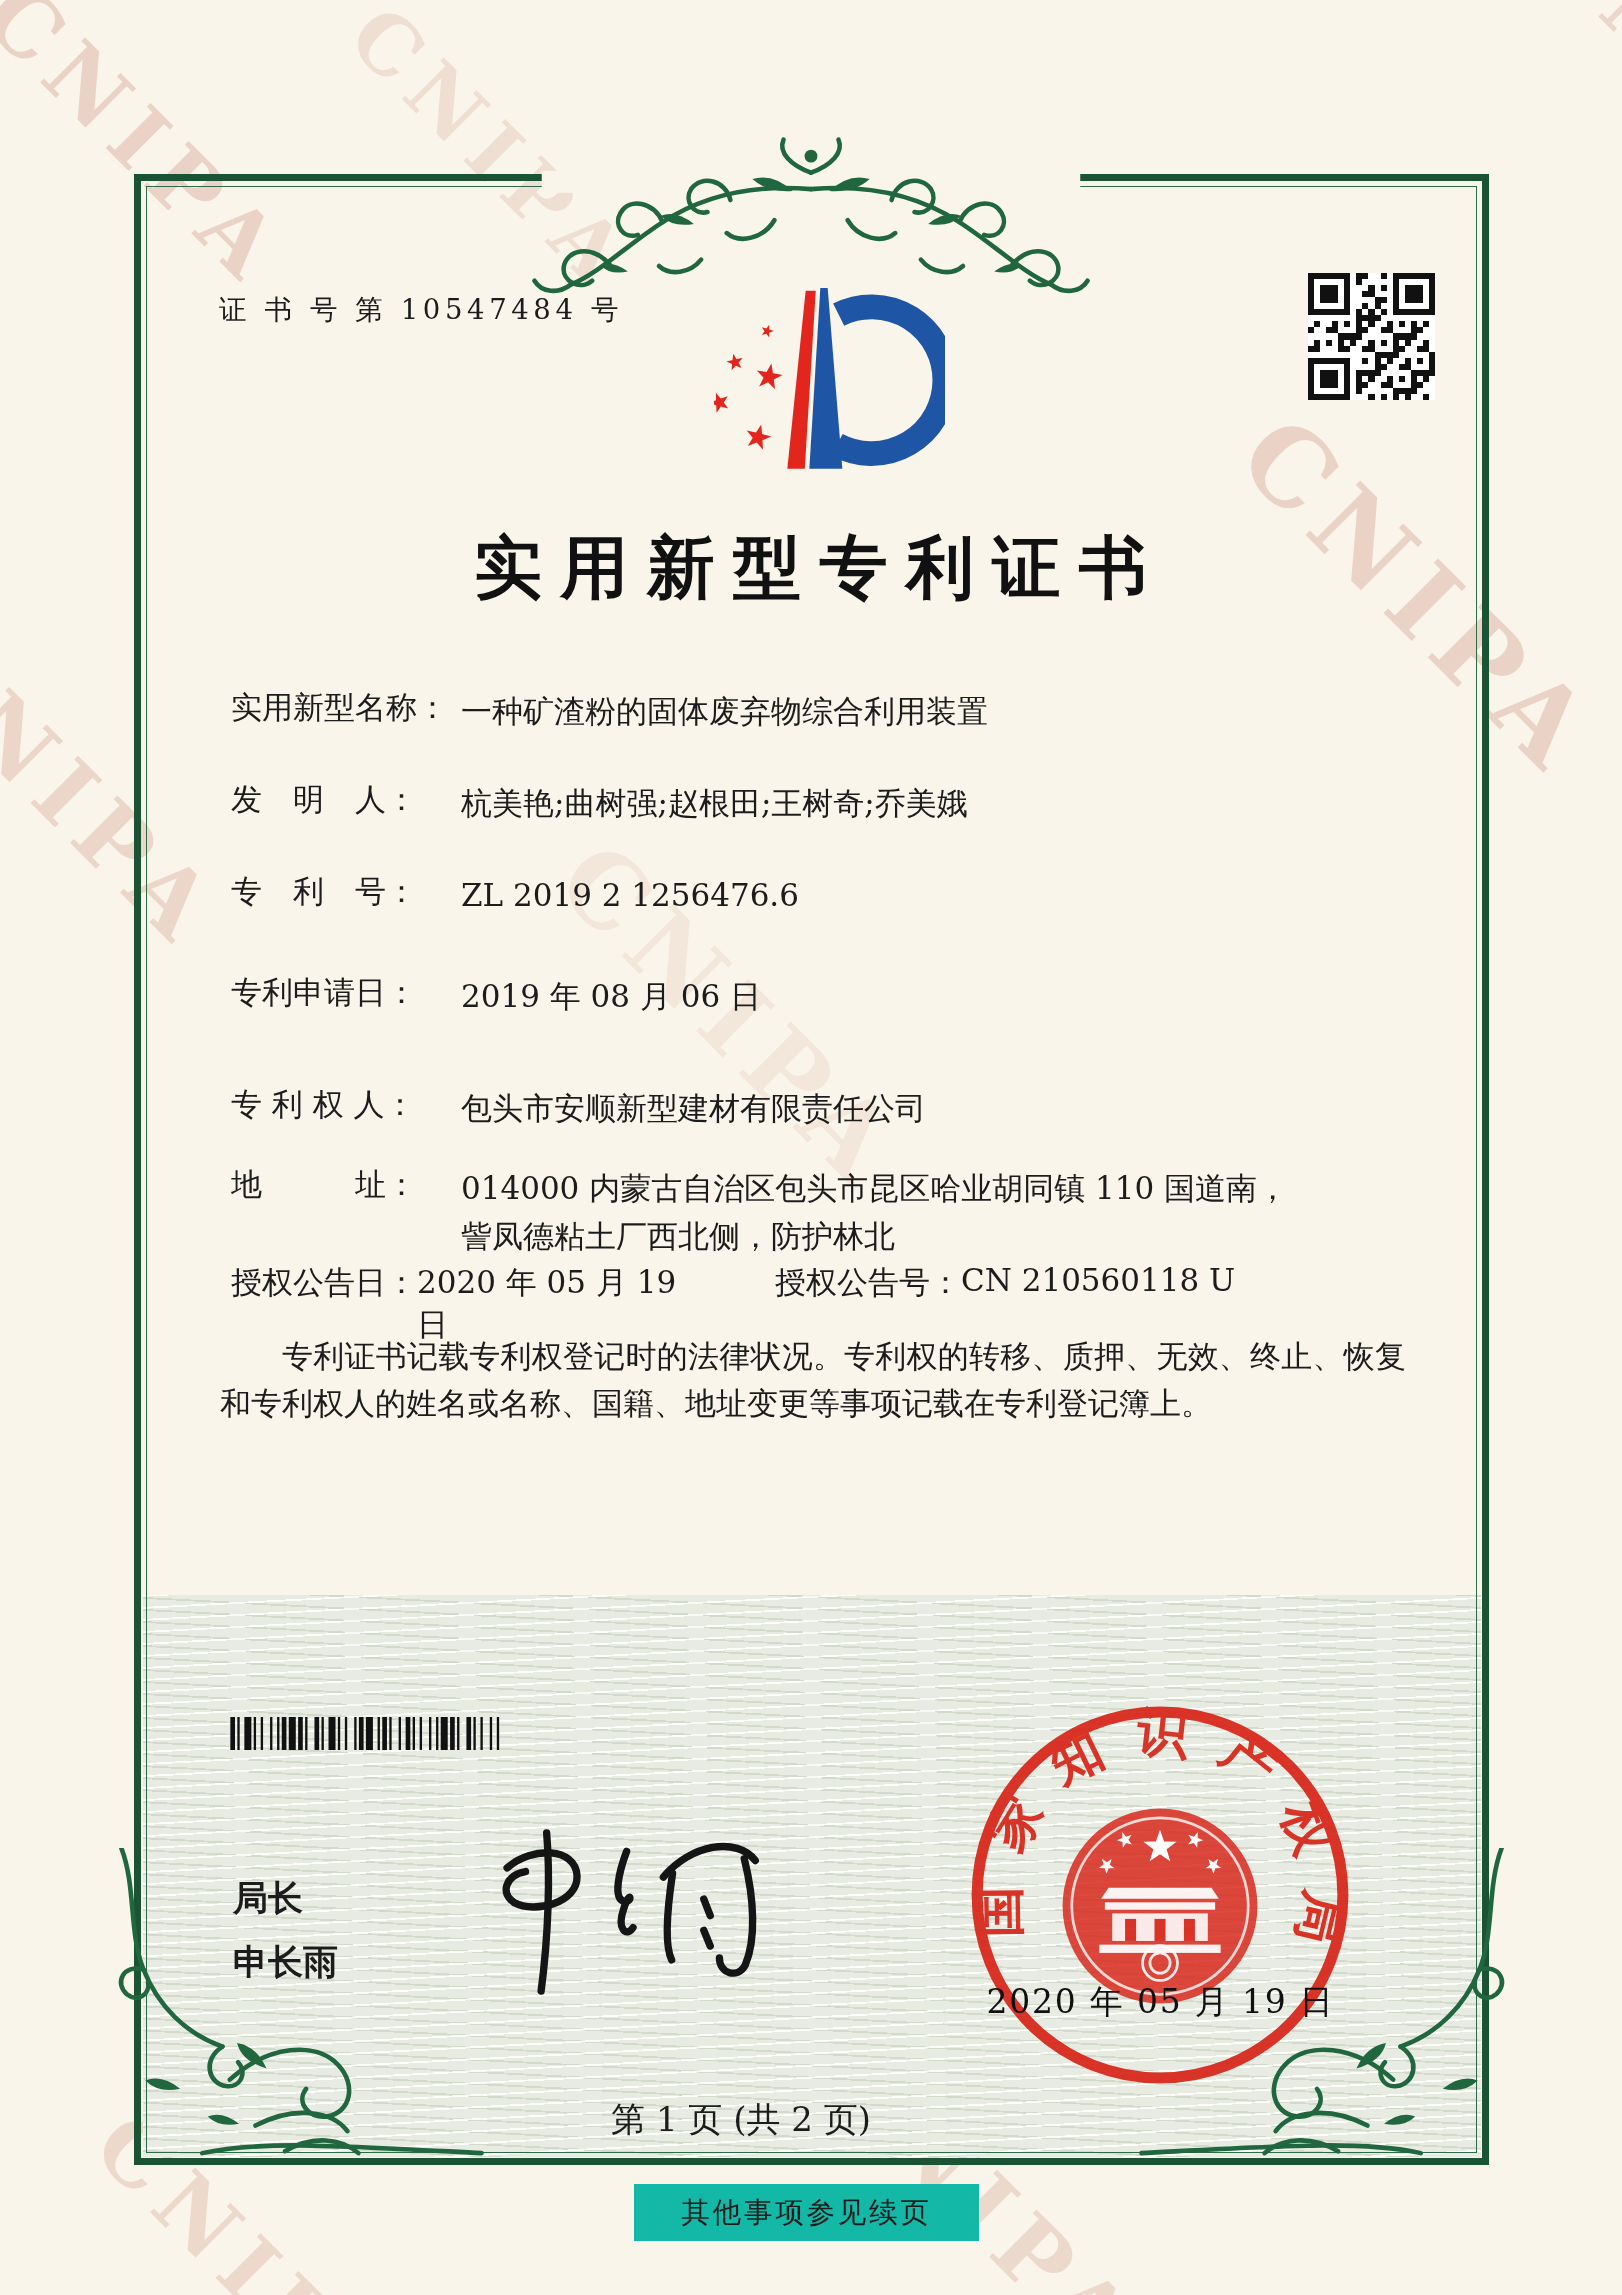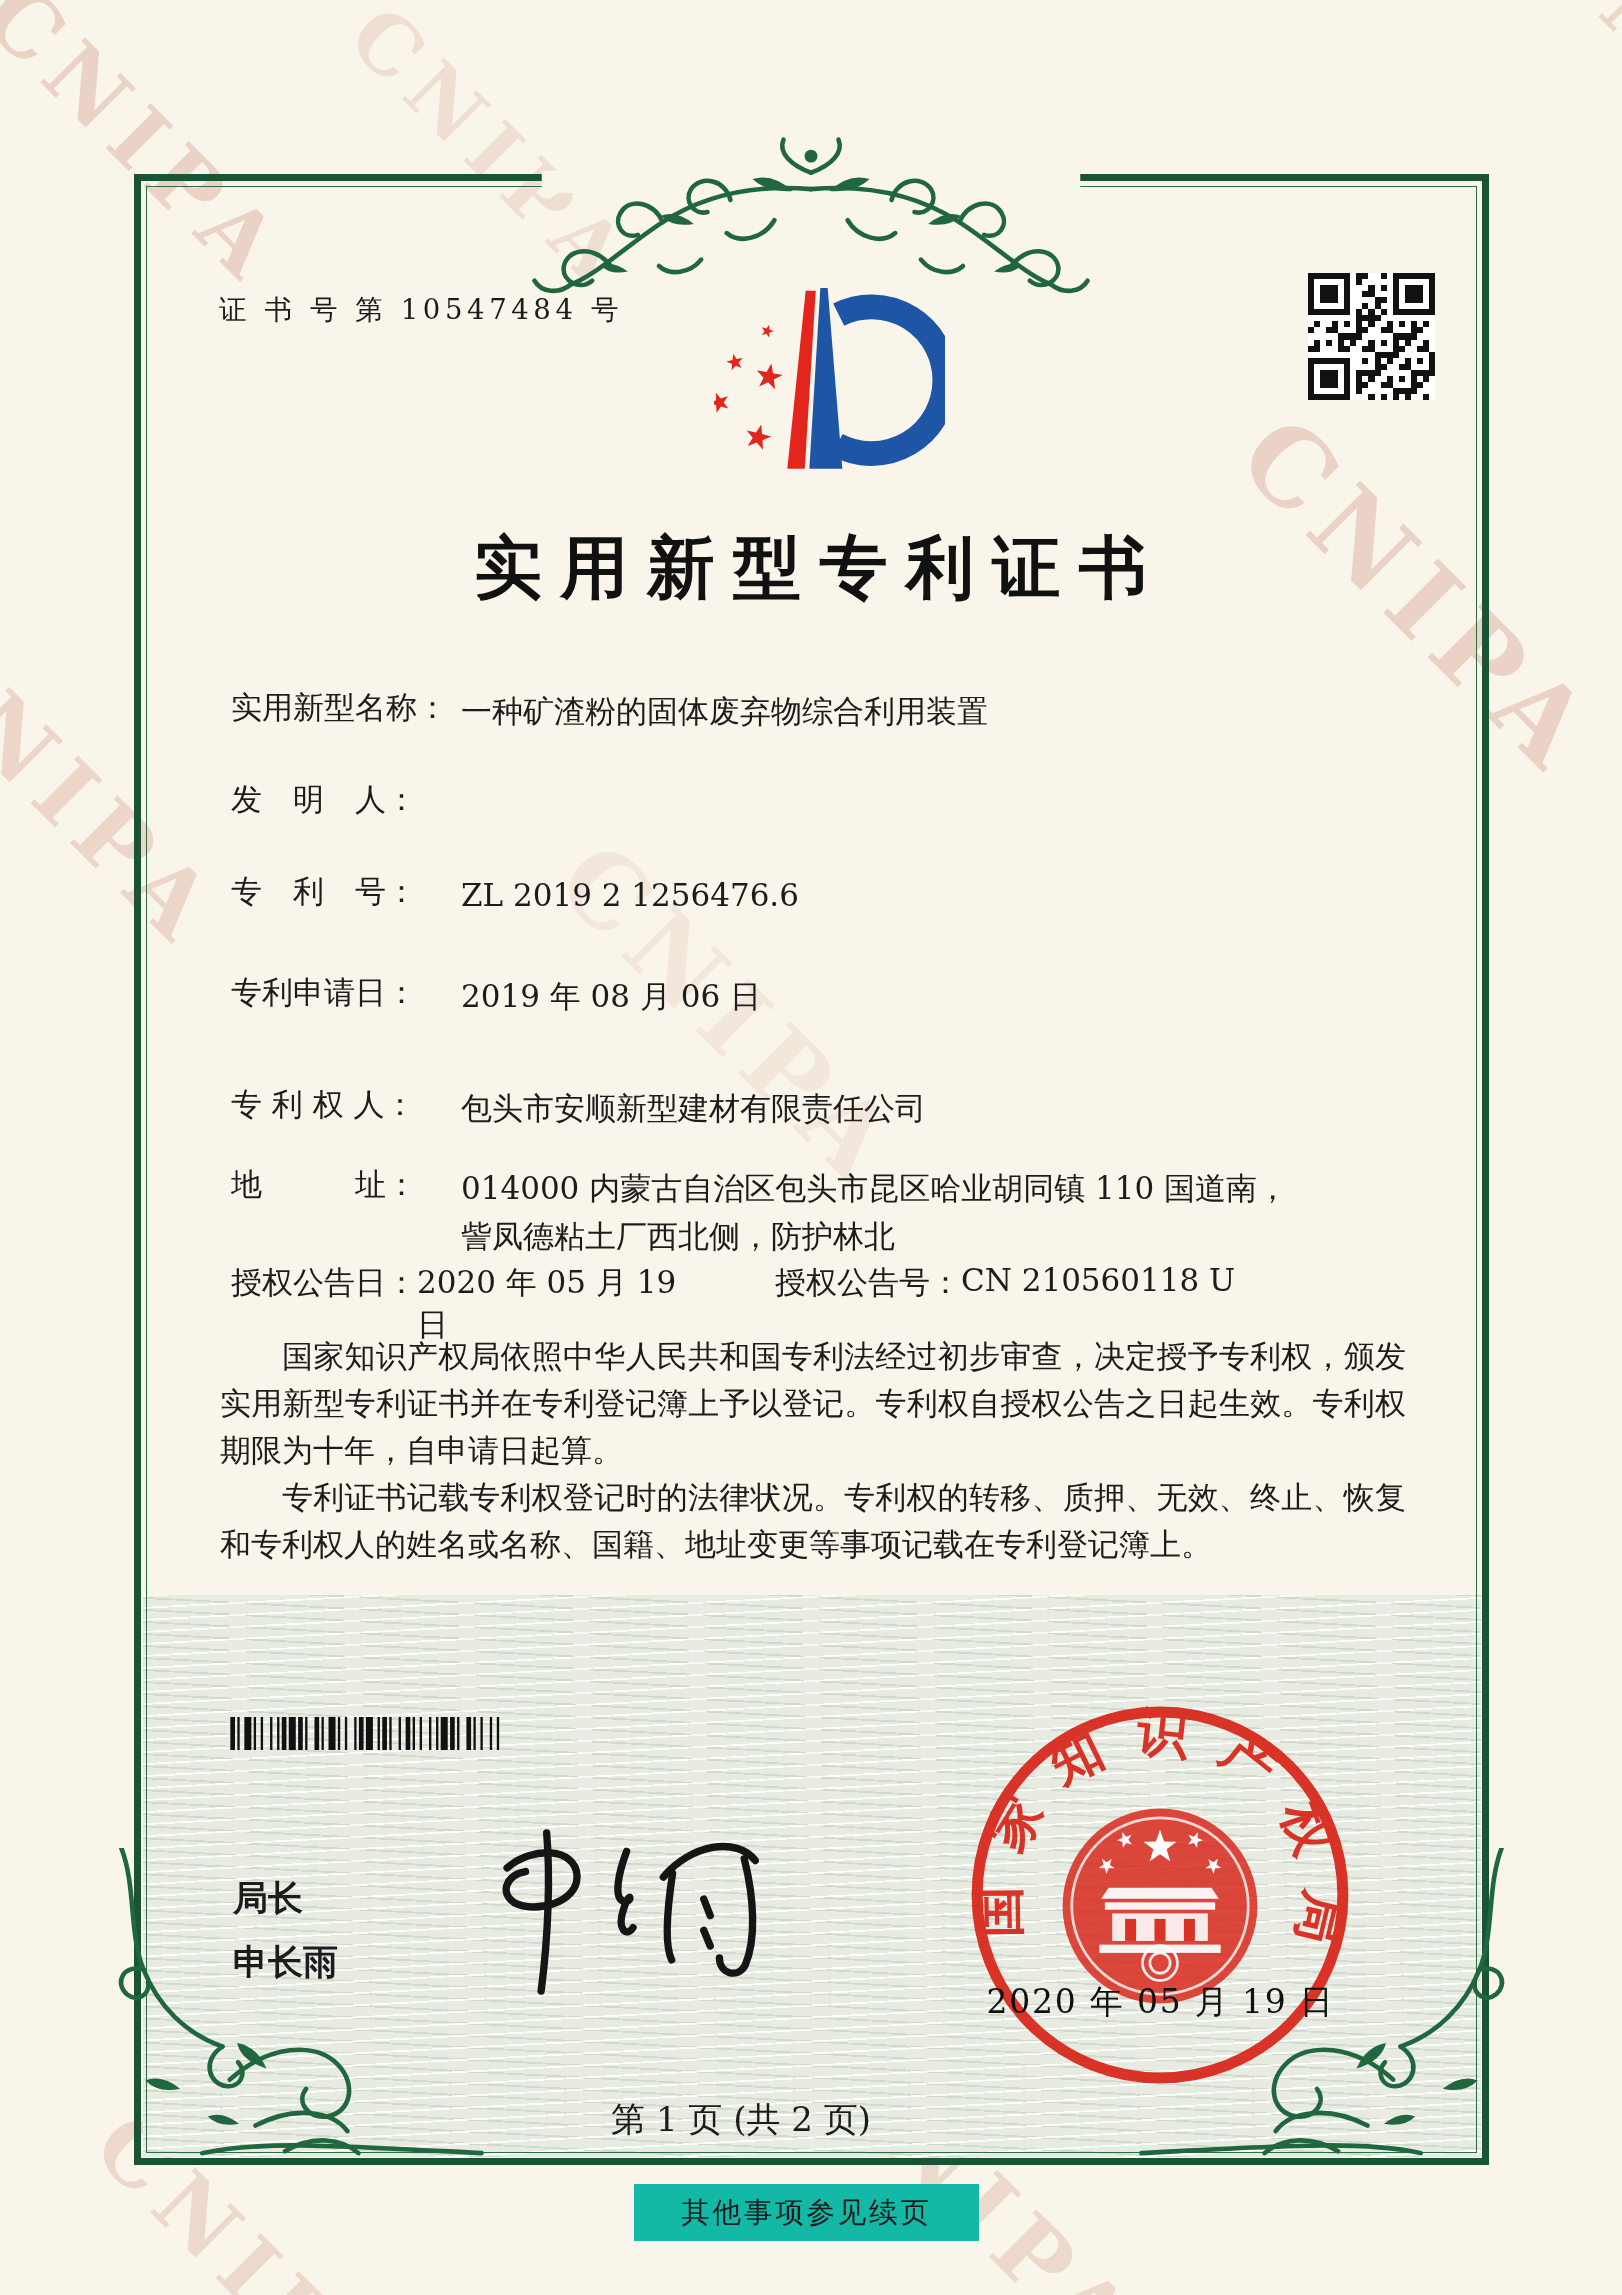--- a/index.html
+++ b/index.html
@@ -269,20 +269,21 @@
   </svg>
 
   <div class="abs title">实用新型专利证书</div>
 
   <div class="abs frow" style="top:687px;">
     <span class="lbl">实用新型名称：</span>
     <span class="val">一种矿渣粉的固体废弃物综合利用装置</span>
   </div>
   <div class="abs frow" style="top:779px;">
     <span class="lbl">发　明　人：</span>
+    <span class="val">杭美艳;曲树强;赵根田;王树奇;乔美娥</span>
   </div>
   <div class="abs frow" style="top:871px;">
     <span class="lbl">专　利　号：</span>
     <span class="val">ZL 2019 2 1256476.6</span>
   </div>
   <div class="abs frow" style="top:972px;">
     <span class="lbl">专利申请日：</span>
     <span class="val">2019 年 08 月 06 日</span>
   </div>
   <div class="abs frow" style="top:1068px;margin-top:16px;">
@@ -296,21 +297,20 @@
   </div>
 
   <div class="abs grantrow">
     <span class="lbl">授权公告日：</span>
     <span style="width:275px;">2020 年 05 月 19 日</span>
     <span class="lbl" style="margin-left:83px;">授权公告号：</span>
     <span>CN 210560118 U</span>
   </div>
 
   <div class="abs body-text">
-    <p>国家知识产权局依照中华人民共和国专利法经过初步审查，决定授予专利权，颁发实用新型专利证书并在专利登记簿上予以登记。专利权自授权公告之日起生效。专利权期限为十年，自申请日起算。</p>
     <p>专利证书记载专利权登记时的法律状况。专利权的转移、质押、无效、终止、恢复和专利权人的姓名或名称、国籍、地址变更等事项记载在专利登记簿上。</p>
   </div>
 
   <svg class="abs" style="left:230px;top:1717px;z-index:6;" width="360" height="33" viewBox="0 0 392 36">
     <g id="barcode-bars" fill="#111111">
         <rect x="0" y="0" width="5.1" height="36"></rect>
         <rect x="7.6499999999999995" y="0" width="2.55" height="36"></rect>
         <rect x="15.299999999999999" y="0" width="7.6499999999999995" height="36"></rect>
         <rect x="25.5" y="0" width="2.55" height="36"></rect>
         <rect x="33.15" y="0" width="2.55" height="36"></rect>

